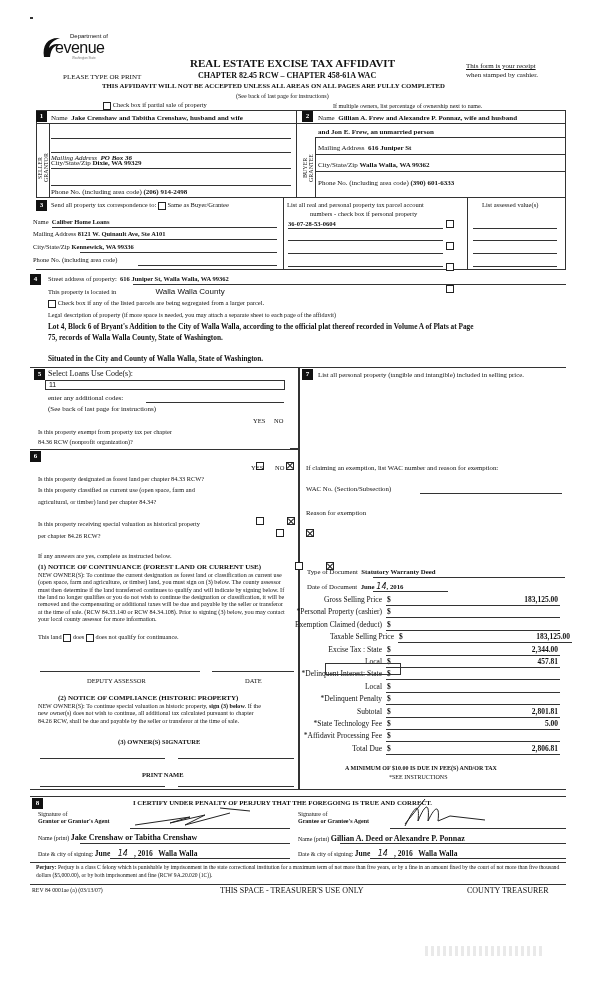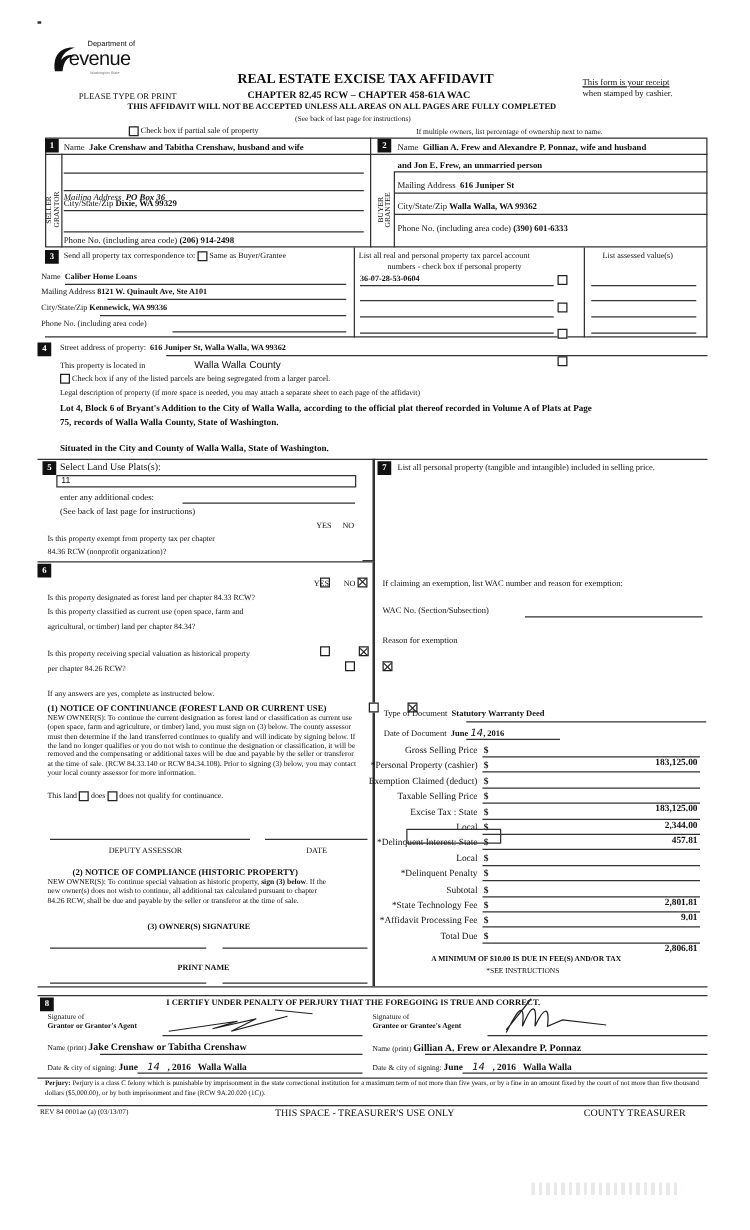--- a/index.html
+++ b/index.html
@@ -15,21 +15,21 @@
   .line { position: absolute; border-bottom: 1px solid #333; }
   .box { position: absolute; border: 1px solid #333; }
   .hr { position: absolute; height: 0; border-top: 1px solid #333; }
   .vr { position: absolute; width: 0; border-left: 1px solid #333; }
   .vert { position: absolute; writing-mode: vertical-rl; transform: rotate(180deg); font-size: 6px; text-align: center; line-height: 1; }
   .small { font-size: 6px; }
   .money-row { position: absolute; left: 300px; width: 260px; height: 11px; font-size: 7.5px; }
   .money-row .lbl { position: absolute; right: 178px; top: 0; white-space: nowrap; }
   .money-row .dol { position: absolute; left: 87px; top: 0; font-weight: bold; }
   .money-row .ul { position: absolute; left: 86px; right: 0; top: 9px; border-bottom: 1px solid #333; }
-  .money-row .val { position: absolute; right: 2px; top: 10px; font-weight: bold; }
+  .money-row .val { position: absolute; right: 2px; top: 0; font-weight: bold; }
   .sig-scribble { position: absolute; }
 </style>
 </head>
 <body>
 
 <div>
   <div class="abs" style="left:30px;top:17px;width:3px;height:2px;background:#333;"></div>
   <div class="abs" style="left:40px;top:33px;width:85px;height:30px;">
     <svg width="22" height="24" viewBox="0 0 22 24" style="position:absolute;left:0;top:2px;">
       <path d="M4 22 C2 10 8 2 20 3 C14 5 10 8 9 13 C12 9 17 8 20 10 C14 10 11 14 10 22 Z" fill="#111"></path>
@@ -195,21 +195,21 @@
   <div class="abs b" style="left:48px;top:334px;font-size:7.3px;">75, records of Walla Walla County, State of Washington.</div>
   <div class="abs b" style="left:48px;top:355px;font-size:7.3px;">Situated in the City and County of Walla Walla, State of Washington.</div>
 </div>
 
 <div class="hr" style="left:30px;top:367px;width:536px;"></div>
 <div class="vr" style="left:298px;top:367px;height:422px;border-left-width:2px;"></div>
 <div class="hr" style="left:30px;top:789px;width:536px;"></div>
 
 <div>
   <div class="num" style="left:34px;top:369px;">5</div>
-  <div class="abs" style="left:48px;top:369px;font-size:8px;">Select Land Use Plats(s):</div>
+  <div class="abs" style="left:48px;top:369px;font-size:8px;">Select Loans Use Code(s):</div>
   <div class="box" style="left:45px;top:380px;width:240px;height:10px;border-width:1.5px;">
     <span style="position:absolute;left:3px;top:0;font-size:7px;font-family:'Liberation Sans',sans-serif;">11</span>
   </div>
   <div class="abs" style="left:48px;top:394px;font-size:7px;">enter any additional codes:</div>
   <div class="line" style="left:146px;top:402px;width:138px;"></div>
   <div class="abs" style="left:48px;top:405px;font-size:7px;">(See back of last page for instructions)</div>
   <div class="abs" style="left:253px;top:417px;font-size:6.5px;">YES</div>
   <div class="abs" style="left:274px;top:417px;font-size:6.5px;">NO</div>
   <div class="abs" style="left:38px;top:428px;font-size:6.3px;">Is this property exempt from property tax per chapter</div>
   <div class="abs" style="left:38px;top:438px;font-size:6.3px;">84.36 RCW (nonprofit organization)?</div>
@@ -299,21 +299,21 @@
         <span class="dol">$</span>
         <span class="ul"></span>
         <span class="val"></span>
       </div>
       <div class="money-row" style="top: 620.8px;">
         <span class="lbl">Exemption Claimed (deduct)</span>
         <span class="dol">$</span>
         <span class="ul"></span>
         <span class="val"></span>
       </div>
-      <div class="money-row" style="top: 633.2px;">
+      <div class="money-row" style="top: 633.2px; margin-left: 12px;">
         <span class="lbl">Taxable Selling Price</span>
         <span class="dol">$</span>
         <span class="ul"></span>
         <span class="val">183,125.00</span>
       </div>
       <div class="money-row" style="top: 645.6px;">
         <span class="lbl">Excise Tax : State</span>
         <span class="dol">$</span>
         <span class="ul"></span>
         <span class="val">2,344.00</span>
@@ -345,21 +345,21 @@
       <div class="money-row" style="top: 707.6px;">
         <span class="lbl">Subtotal</span>
         <span class="dol">$</span>
         <span class="ul"></span>
         <span class="val">2,801.81</span>
       </div>
       <div class="money-row" style="top: 720px;">
         <span class="lbl">*State Technology Fee</span>
         <span class="dol">$</span>
         <span class="ul"></span>
-        <span class="val">9.01</span>
+        <span class="val">5.00</span>
       </div>
       <div class="money-row" style="top: 732.4px;">
         <span class="lbl">*Affidavit Processing Fee</span>
         <span class="dol">$</span>
         <span class="ul"></span>
         <span class="val"></span>
       </div>
       <div class="money-row" style="top: 744.8px;">
         <span class="lbl">Total Due</span>
         <span class="dol">$</span>
@@ -397,21 +397,21 @@
   </svg>
   <div class="line" style="left:390px;top:828px;width:176px;"></div>
 
   <div class="abs" style="left:38px;top:833px;font-size:6px;">
     <span>Name (print)</span>
     <span class="b" style="font-size:8px;">Jake Crenshaw or Tabitha Crenshaw</span>
   </div>
   <div class="line" style="left:80px;top:843px;width:210px;"></div>
   <div class="abs" style="left:298px;top:834px;font-size:6px;">
     <span>Name (print)</span>
-    <span class="b" style="font-size:8px;">Gillian A. Frew or Alexandre P. Ponnaz</span>
+    <span class="b" style="font-size:8px;">Gillian A. Deed or Alexandre P. Ponnaz</span>
   </div>
   <div class="line" style="left:340px;top:843px;width:226px;"></div>
 
   <div class="abs" style="left:38px;top:849px;font-size:6px;">
     <span>Date &amp; city of signing:</span>
     <span class="b" style="font-size:7.5px;">June</span>
     <span style="font-family:'DejaVu Sans',sans-serif;font-style:italic;font-size:8px;padding:0 6px;">14</span><span class="b" style="font-size:7.5px;white-space:pre;">, 2016   Walla Walla</span>
   </div>
   <div class="line" style="left:110px;top:858px;width:180px;"></div>
   <div class="abs" style="left:298px;top:849px;font-size:6px;">

